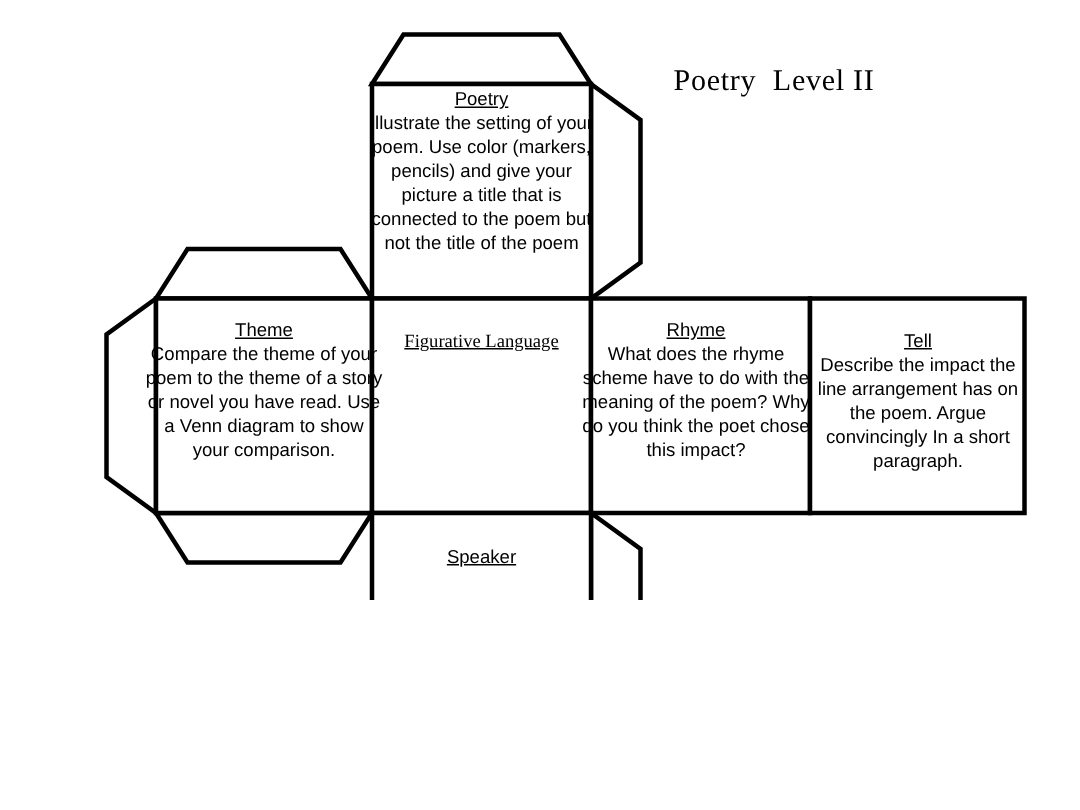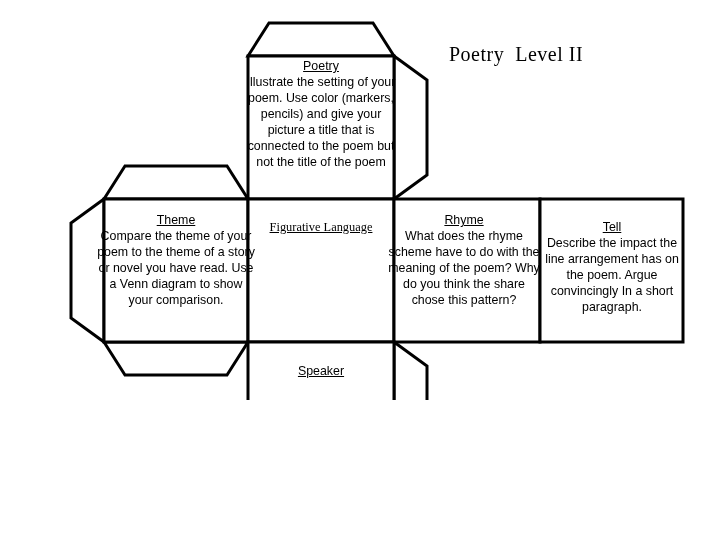--- a/index.html
+++ b/index.html
@@ -115,21 +115,21 @@
     <span class="p-title">Theme</span>
     <span class="p-body">Compare the theme of your poem to the theme of a story or novel you have read. Use a Venn diagram to show your comparison.</span>
   </div>
 
   <div class="panel" id="panel-figurative">
     <span class="p-title">Figurative Language</span>
   </div>
 
   <div class="panel" id="panel-rhyme">
     <span class="p-title">Rhyme</span>
-    <span class="p-body">What does the rhyme scheme have to do with the meaning of the poem? Why do you think the share chose this pattern?</span>
+    <span class="p-body">What does the rhyme scheme have to do with the meaning of the poem? Why do you think the poet chose this impact?</span>
   </div>
 
   <div class="panel" id="panel-line">
     <span class="p-title">Tell</span>
     <span class="p-body">Describe the impact the line arrangement has on the poem. Argue convincingly In a short paragraph.</span>
   </div>
 
   <div class="panel" id="panel-speaker">
     <span class="p-title">Speaker</span>
   </div>

